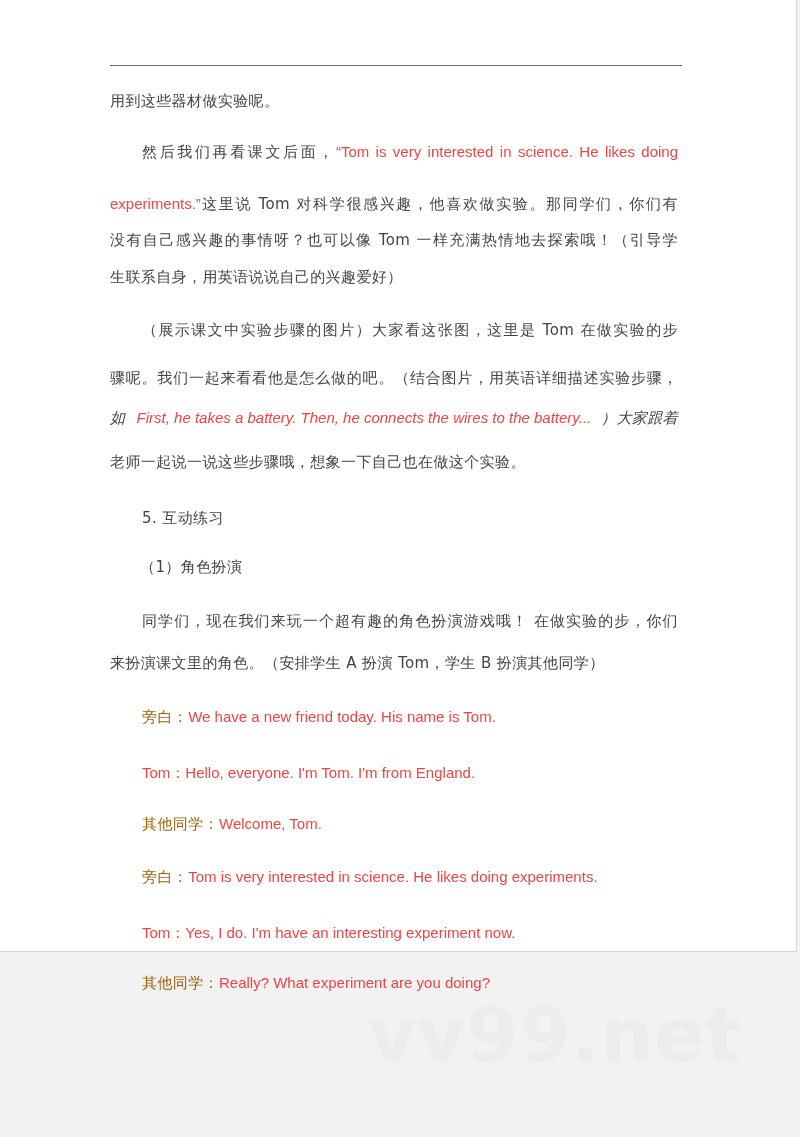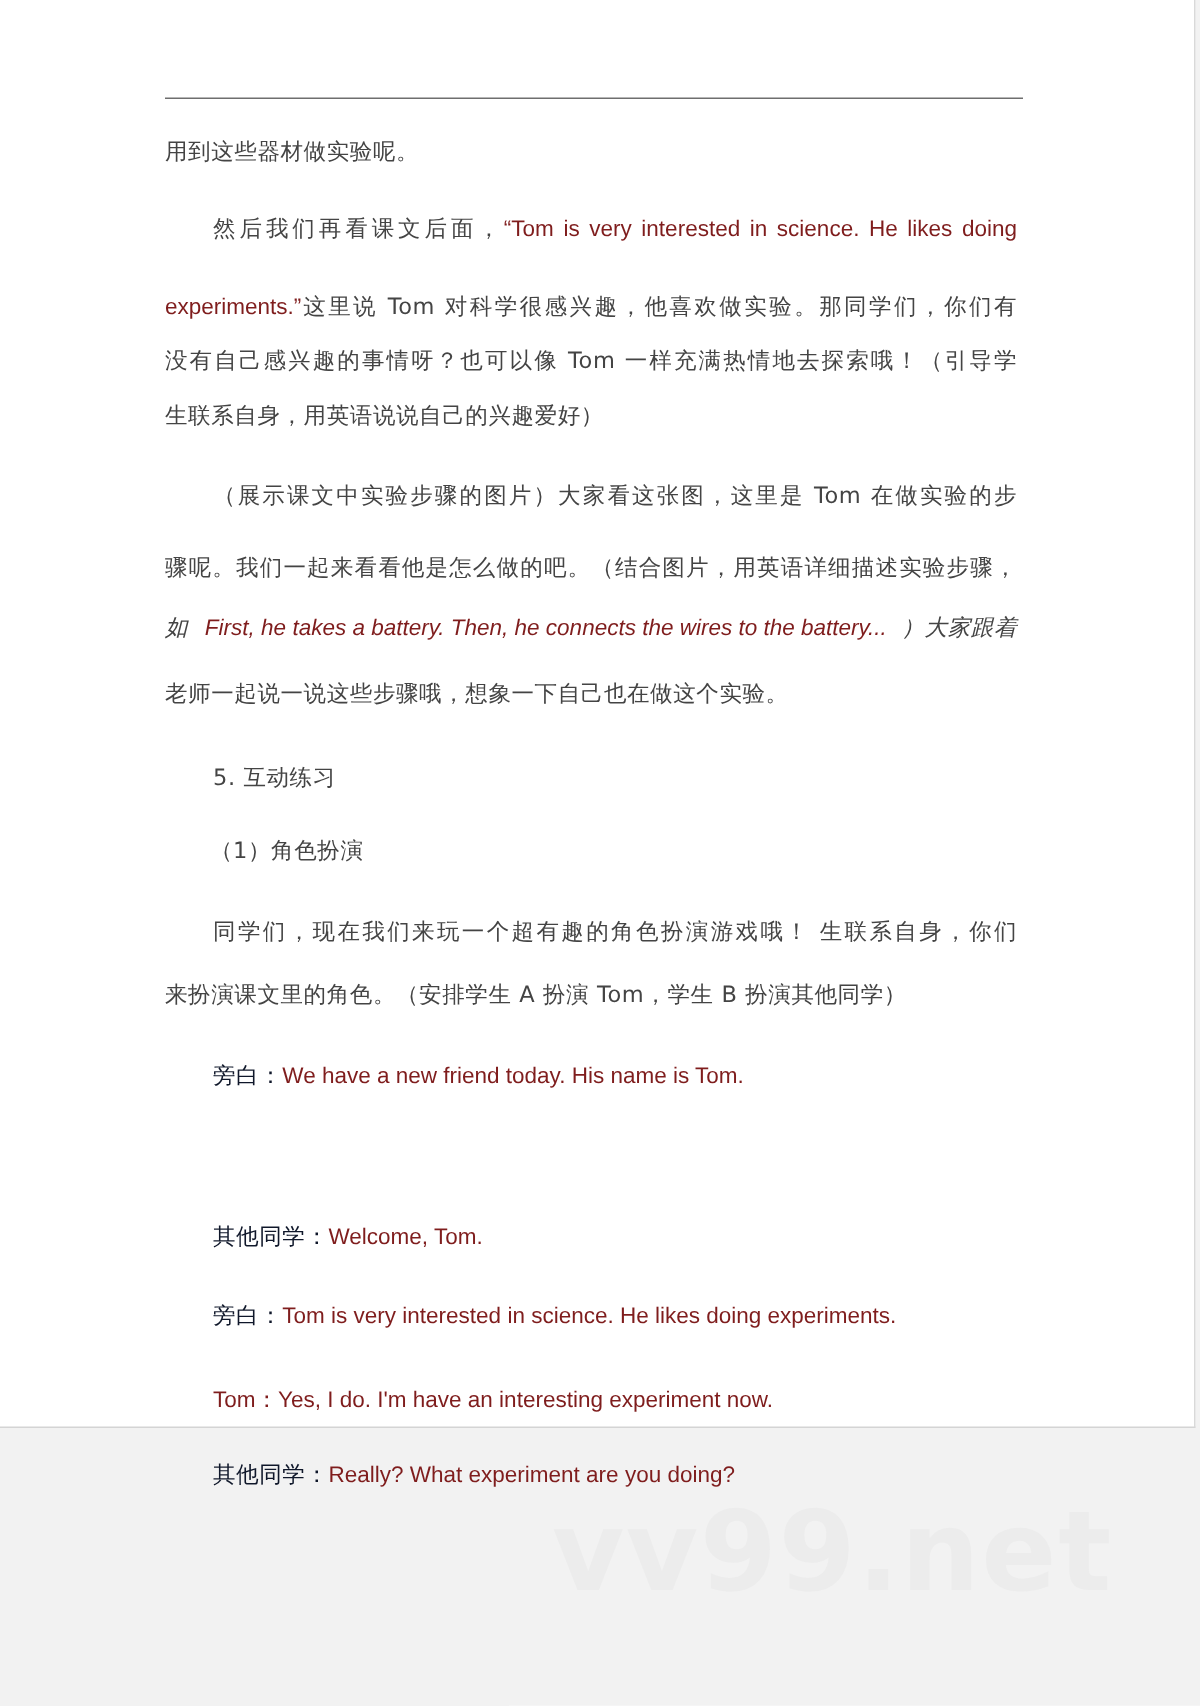--- a/index.html
+++ b/index.html
@@ -45,26 +45,26 @@
     }
     .line.justify {
       width: 568px;
       text-align: justify;
       text-align-last: justify;
     }
     .indent { left: 142px; }
     .line.indent.justify { width: 536px; }
     .en {
       font-family: "Liberation Sans", "DejaVu Sans", sans-serif;
-      color: #7f1d1d;
+      color: #ef4444;
       letter-spacing: 0;
       margin-top: 43px;
     }
     .speaker {
-      color: #0f172a;
+      color: #a16207;
     }
     .watermark {
       position: absolute;
       left: 368px;
       top: 995px;
       font-family: "DejaVu Sans", sans-serif;
       font-weight: bold;
       font-size: 74px;
       line-height: 80px;
       color: #ececec;
@@ -112,28 +112,31 @@
 
   <div class="line indent" style="top:508px;">
     <span>5. 互动练习</span>
   </div>
 
   <div class="line" style="top:557px; left:140px;">
     <span>（1）角色扮演</span>
   </div>
 
   <div class="line indent justify" style="top:611px;">
-    <span>同学们，现在我们来玩一个超有趣的角色扮演游戏哦！ 生联系自身，你们</span>
+    <span>同学们，现在我们来玩一个超有趣的角色扮演游戏哦！ 在做实验的步，你们</span>
   </div>
   <div class="line" style="top:653px;">
     <span>来扮演课文里的角色。（安排学生  A  扮演  Tom，学生  B  扮演其他同学）</span>
   </div>
 
   <div class="line indent" style="top:707px;">
     <span class="speaker">旁白：</span><span class="en">We have a new friend today. His name is Tom.</span>
+  </div>
+  <div class="line indent" style="top:763px;">
+    <span class="en">Tom：</span><span class="en">Hello, everyone. I'm Tom. I'm from England.</span>
   </div>
   <div class="line indent" style="top:814px;">
     <span class="speaker">其他同学：</span><span class="en">Welcome, Tom.</span>
   </div>
   <div class="line indent" style="top:867px;">
     <span class="speaker">旁白：</span><span class="en">Tom is very interested in science. He likes doing experiments.</span>
   </div>
   <div class="line indent" style="top:923px;">
     <span class="en">Tom：</span><span class="en">Yes, I do. I'm have an interesting experiment now.</span>
   </div>

